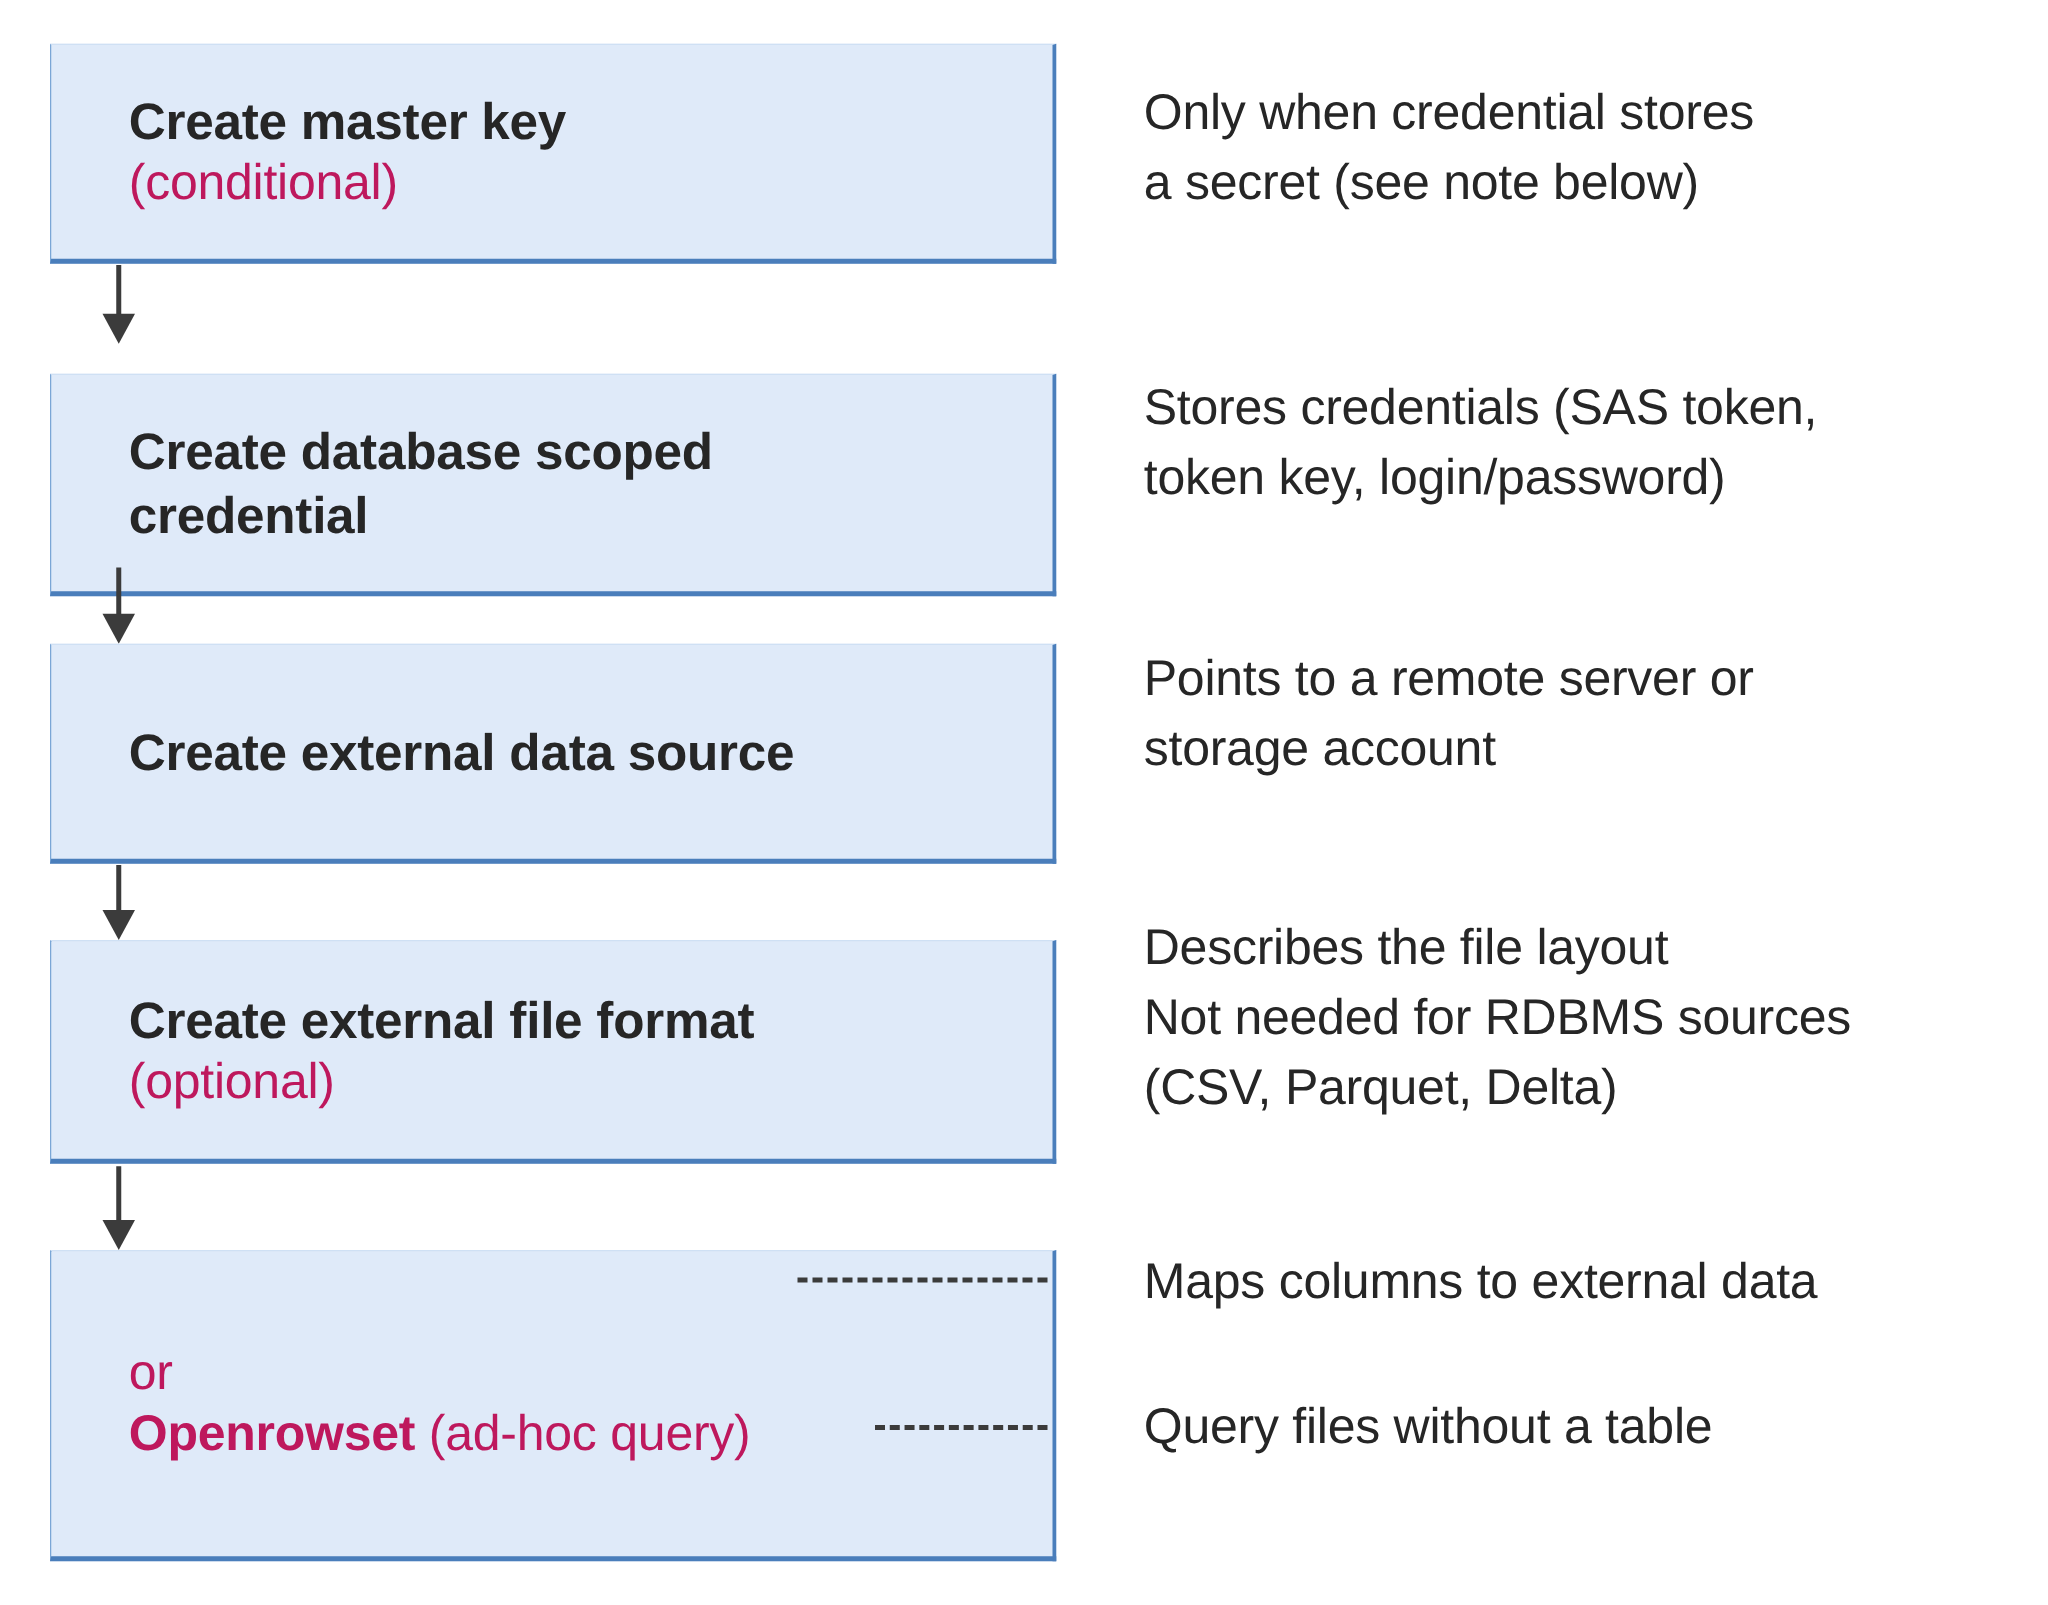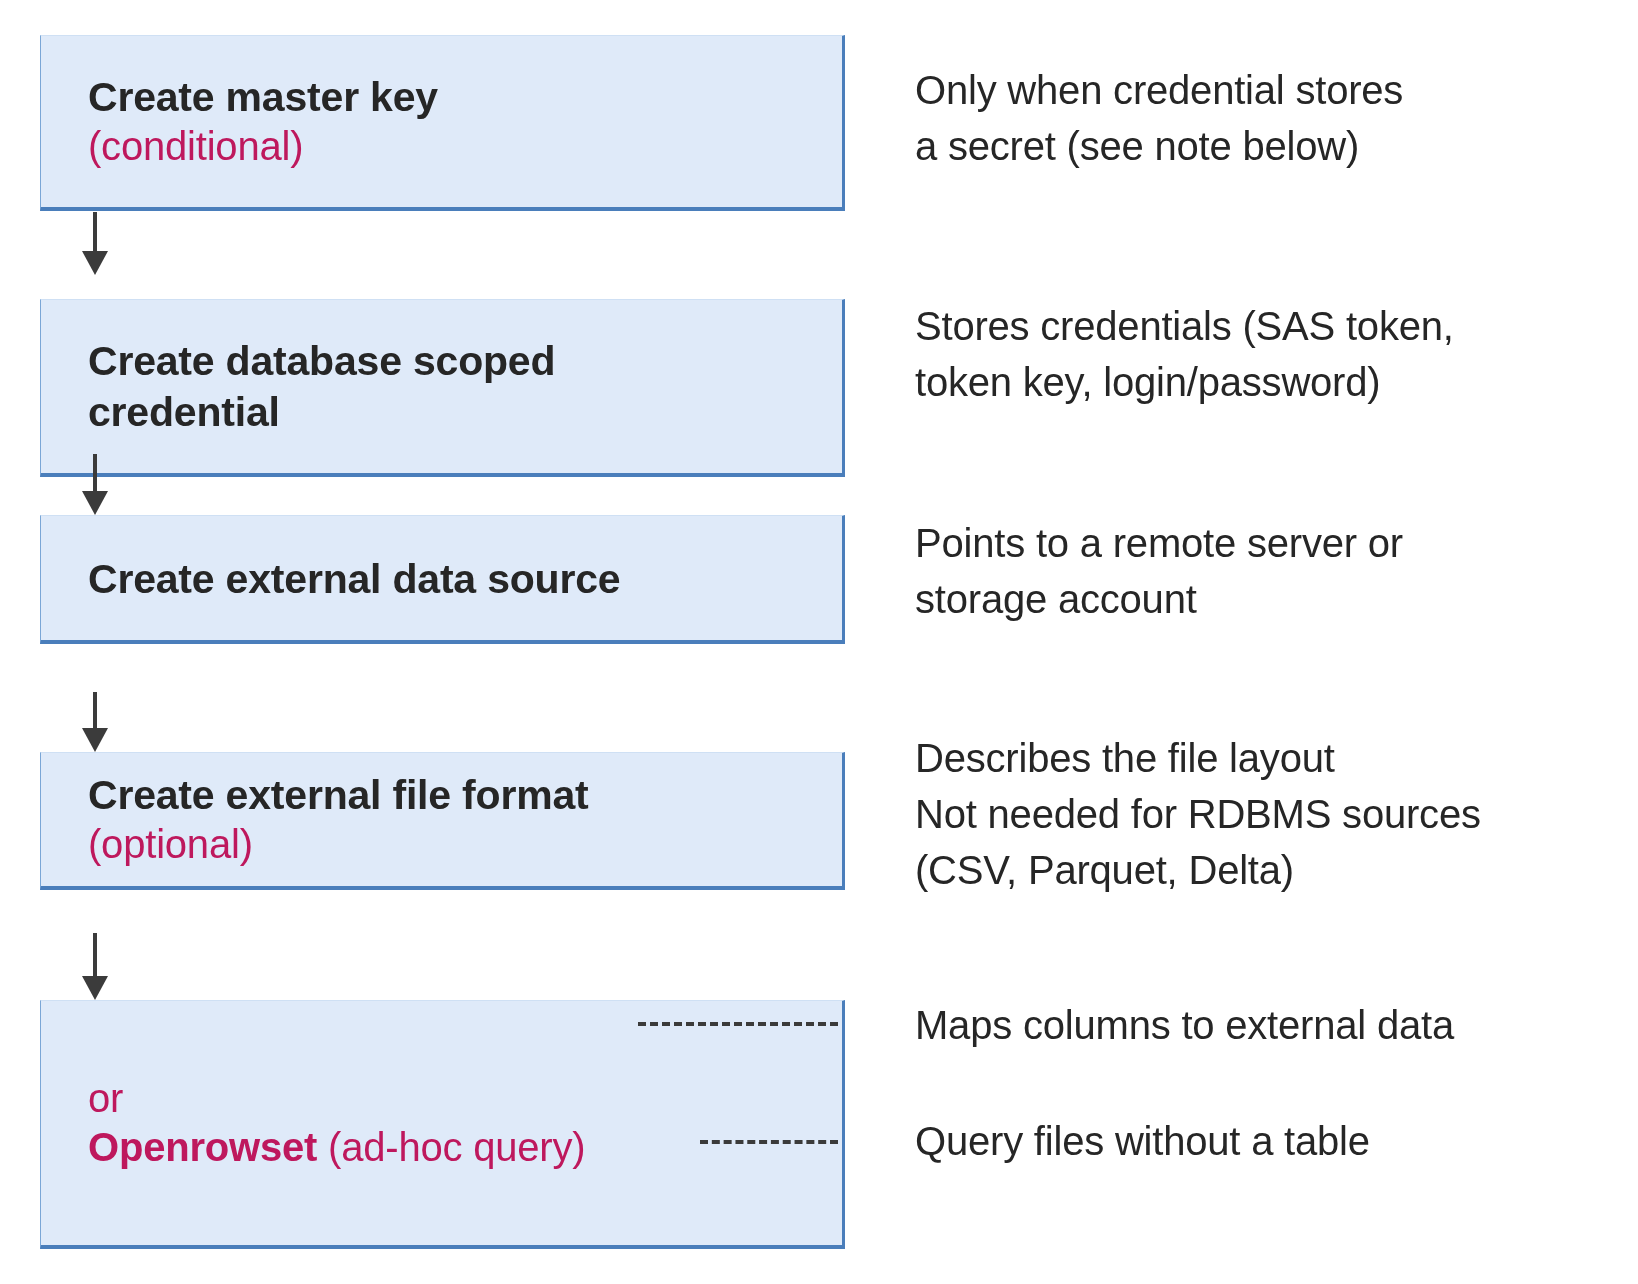--- a/index.html
+++ b/index.html
@@ -29,21 +29,21 @@
     border-left: 1px solid #7aa6d6;
     border-right: 3px solid #4a7ebb;
     border-top: 1px solid #cfe0f4;
     border-bottom: 4px solid #4a7ebb;
     box-sizing: border-box;
     display: flex;
     flex-direction: column;
     justify-content: center;
   }
   .step-inner {
-    padding-left: 47px;
+    padding-left: 62px;
     padding-right: 14px;
   }
   .step-title {
     font-size: 41px;
     font-weight: bold;
     color: #262626;
     line-height: 1.22;
     letter-spacing: -0.2px;
     white-space: nowrap;
   }
@@ -52,22 +52,22 @@
     font-weight: normal;
     color: #be185d;
     line-height: 1.22;
     letter-spacing: -0.2px;
     white-space: nowrap;
   }
 
   
   #box-1 { top: 35px;   height: 176px; }
   #box-2 { top: 275px;  height: 178px; margin-top: 24px; }
-  #box-3 { top: 515px;  height: 129px; }
-  #box-4 { top: 752px;  height: 138px; }
+  #box-3 { top: 515px;  height: 176px; }
+  #box-4 { top: 752px;  height: 179px; }
   #box-5 { top: 1000px; height: 249px; }
 
   #box-3 .step-inner { padding-top: 2px; }
 
   
   .arrow {
     position: absolute;
     left: 82px;
     width: 26px;
   }

